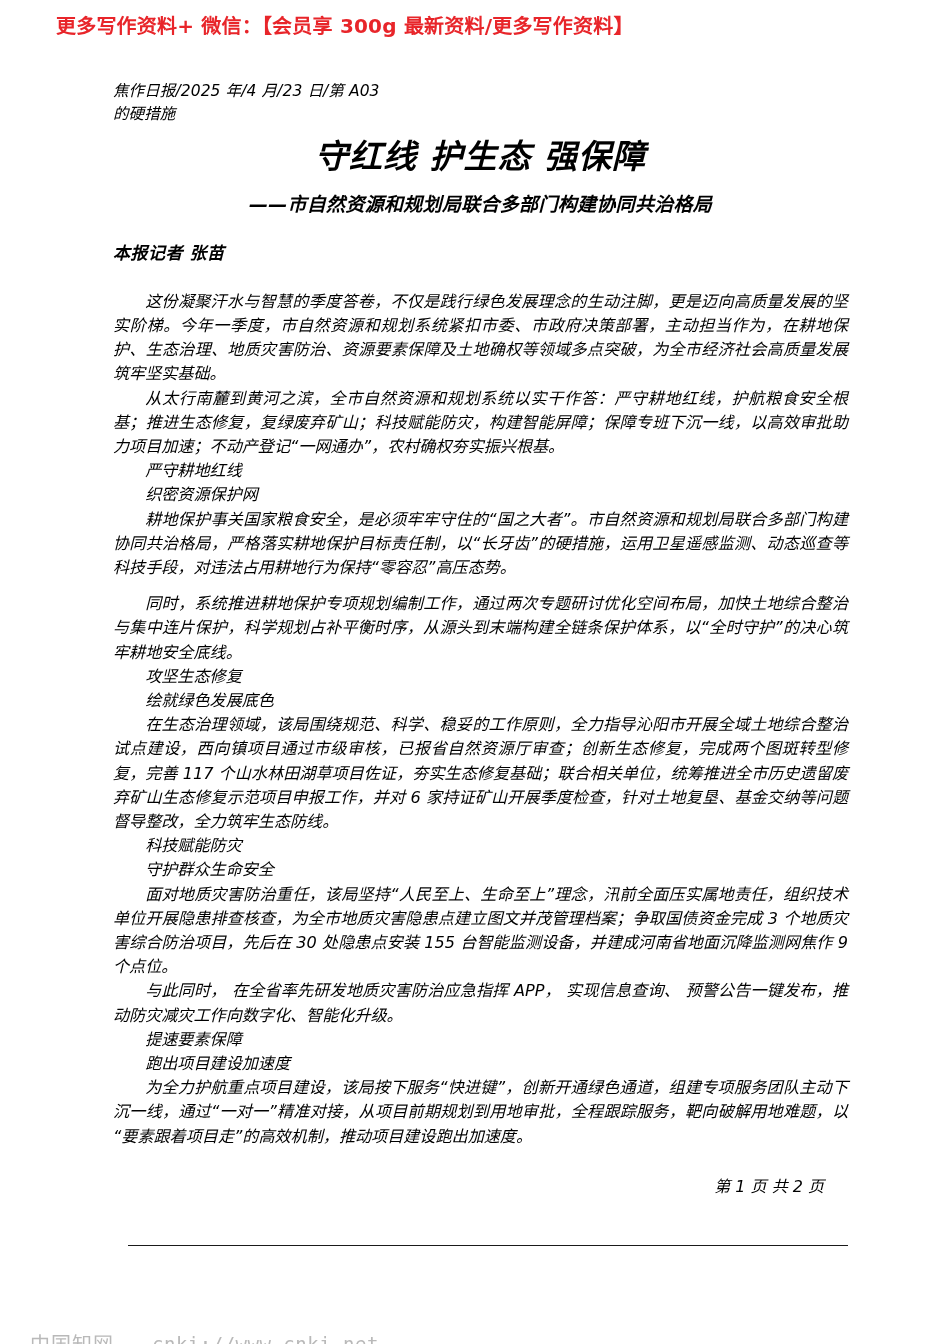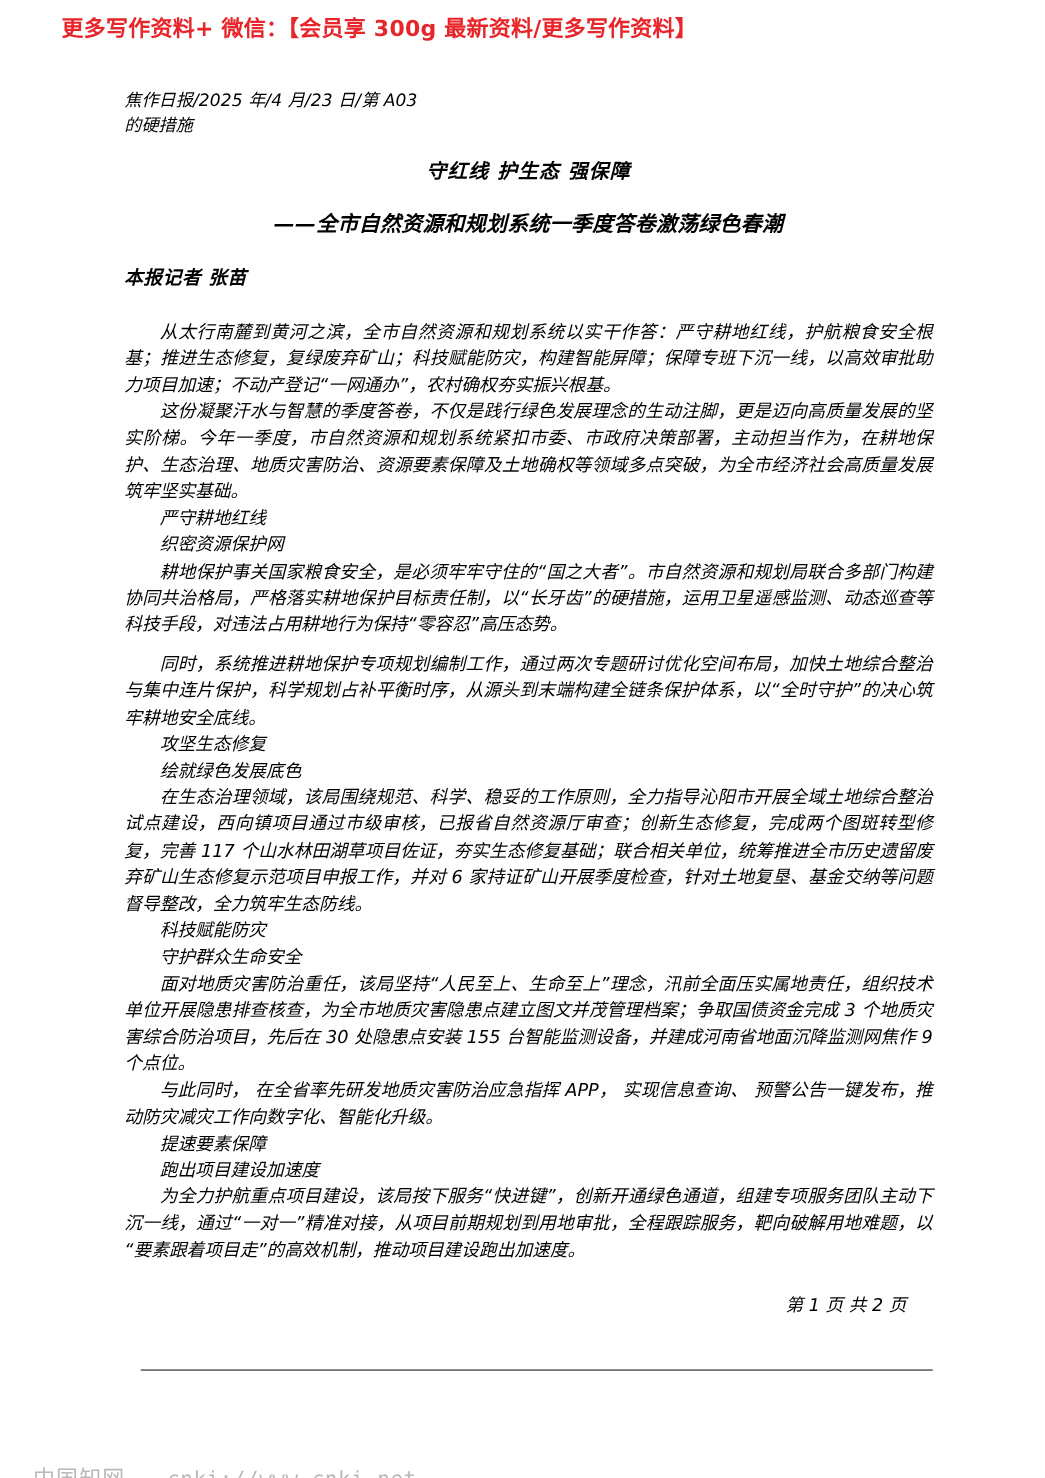--- a/index.html
+++ b/index.html
@@ -45,21 +45,21 @@
     font-size: 15.5px;
     line-height: 23px;
     letter-spacing: 0.1px;
     margin-bottom: 14px;
   }
   .masthead-line { display: block; }
 
   
   .headline {
     text-align: center;
-    font-size: 18px;
+    font-size: 33px;
     font-weight: bold;
     letter-spacing: 1px;
     line-height: 34px;
     margin: 6px 0 12px 0;
   }
   .subheadline {
     text-align: center;
     font-size: 19px;
     font-weight: bold;
     letter-spacing: 0.3px;
@@ -141,27 +141,27 @@
 
 <div class="page">
 
   <div class="masthead">
     <span class="masthead-line">焦作日报/2025 年/4 月/23 日/第 A03</span>
     <span class="masthead-line">的硬措施</span>
   </div>
 
   <h1 class="headline">守红线  护生态  强保障</h1>
 
-  <h2 class="subheadline">——全市自然资源和规划系统一季度答卷激荡绿色春潮</h2>
+  <h2 class="subheadline">——市自然资源和规划局联合多部门构建协同共治格局</h2>
 
   <div class="byline">本报记者  张苗</div>
 
   <div class="body-text" id="article-body">
+      <p class="para">这份凝聚汗水与智慧的季度答卷，不仅是践行绿色发展理念的生动注脚，更是迈向高质量发展的坚实阶梯。今年一季度，市自然资源和规划系统紧扣市委、市政府决策部署，主动担当作为，在耕地保护、生态治理、地质灾害防治、资源要素保障及土地确权等领域多点突破，为全市经济社会高质量发展筑牢坚实基础。</p>
       <p class="para">从太行南麓到黄河之滨，全市自然资源和规划系统以实干作答：严守耕地红线，护航粮食安全根基；推进生态修复，复绿废弃矿山；科技赋能防灾，构建智能屏障；保障专班下沉一线，以高效审批助力项目加速；不动产登记“一网通办”，农村确权夯实振兴根基。</p>
-      <p class="para">这份凝聚汗水与智慧的季度答卷，不仅是践行绿色发展理念的生动注脚，更是迈向高质量发展的坚实阶梯。今年一季度，市自然资源和规划系统紧扣市委、市政府决策部署，主动担当作为，在耕地保护、生态治理、地质灾害防治、资源要素保障及土地确权等领域多点突破，为全市经济社会高质量发展筑牢坚实基础。</p>
       <p class="subhead">严守耕地红线</p>
       <p class="subhead">织密资源保护网</p>
       <p class="para">耕地保护事关国家粮食安全，是必须牢牢守住的“国之大者”。市自然资源和规划局联合多部门构建协同共治格局，严格落实耕地保护目标责任制，以“长牙齿”的硬措施，运用卫星遥感监测、动态巡查等科技手段，对违法占用耕地行为保持“零容忍”高压态势。</p>
       <div class="para-gap"></div>
       <p class="para">同时，系统推进耕地保护专项规划编制工作，通过两次专题研讨优化空间布局，加快土地综合整治与集中连片保护，科学规划占补平衡时序，从源头到末端构建全链条保护体系，以“全时守护”的决心筑牢耕地安全底线。</p>
       <p class="subhead">攻坚生态修复</p>
       <p class="subhead">绘就绿色发展底色</p>
       <p class="para">在生态治理领域，该局围绕规范、科学、稳妥的工作原则，全力指导沁阳市开展全域土地综合整治试点建设，西向镇项目通过市级审核，已报省自然资源厅审查；创新生态修复，完成两个图斑转型修复，完善 117 个山水林田湖草项目佐证，夯实生态修复基础；联合相关单位，统筹推进全市历史遗留废弃矿山生态修复示范项目申报工作，并对 6 家持证矿山开展季度检查，针对土地复垦、基金交纳等问题督导整改，全力筑牢生态防线。</p>
       <p class="subhead">科技赋能防灾</p>
       <p class="subhead">守护群众生命安全</p>

